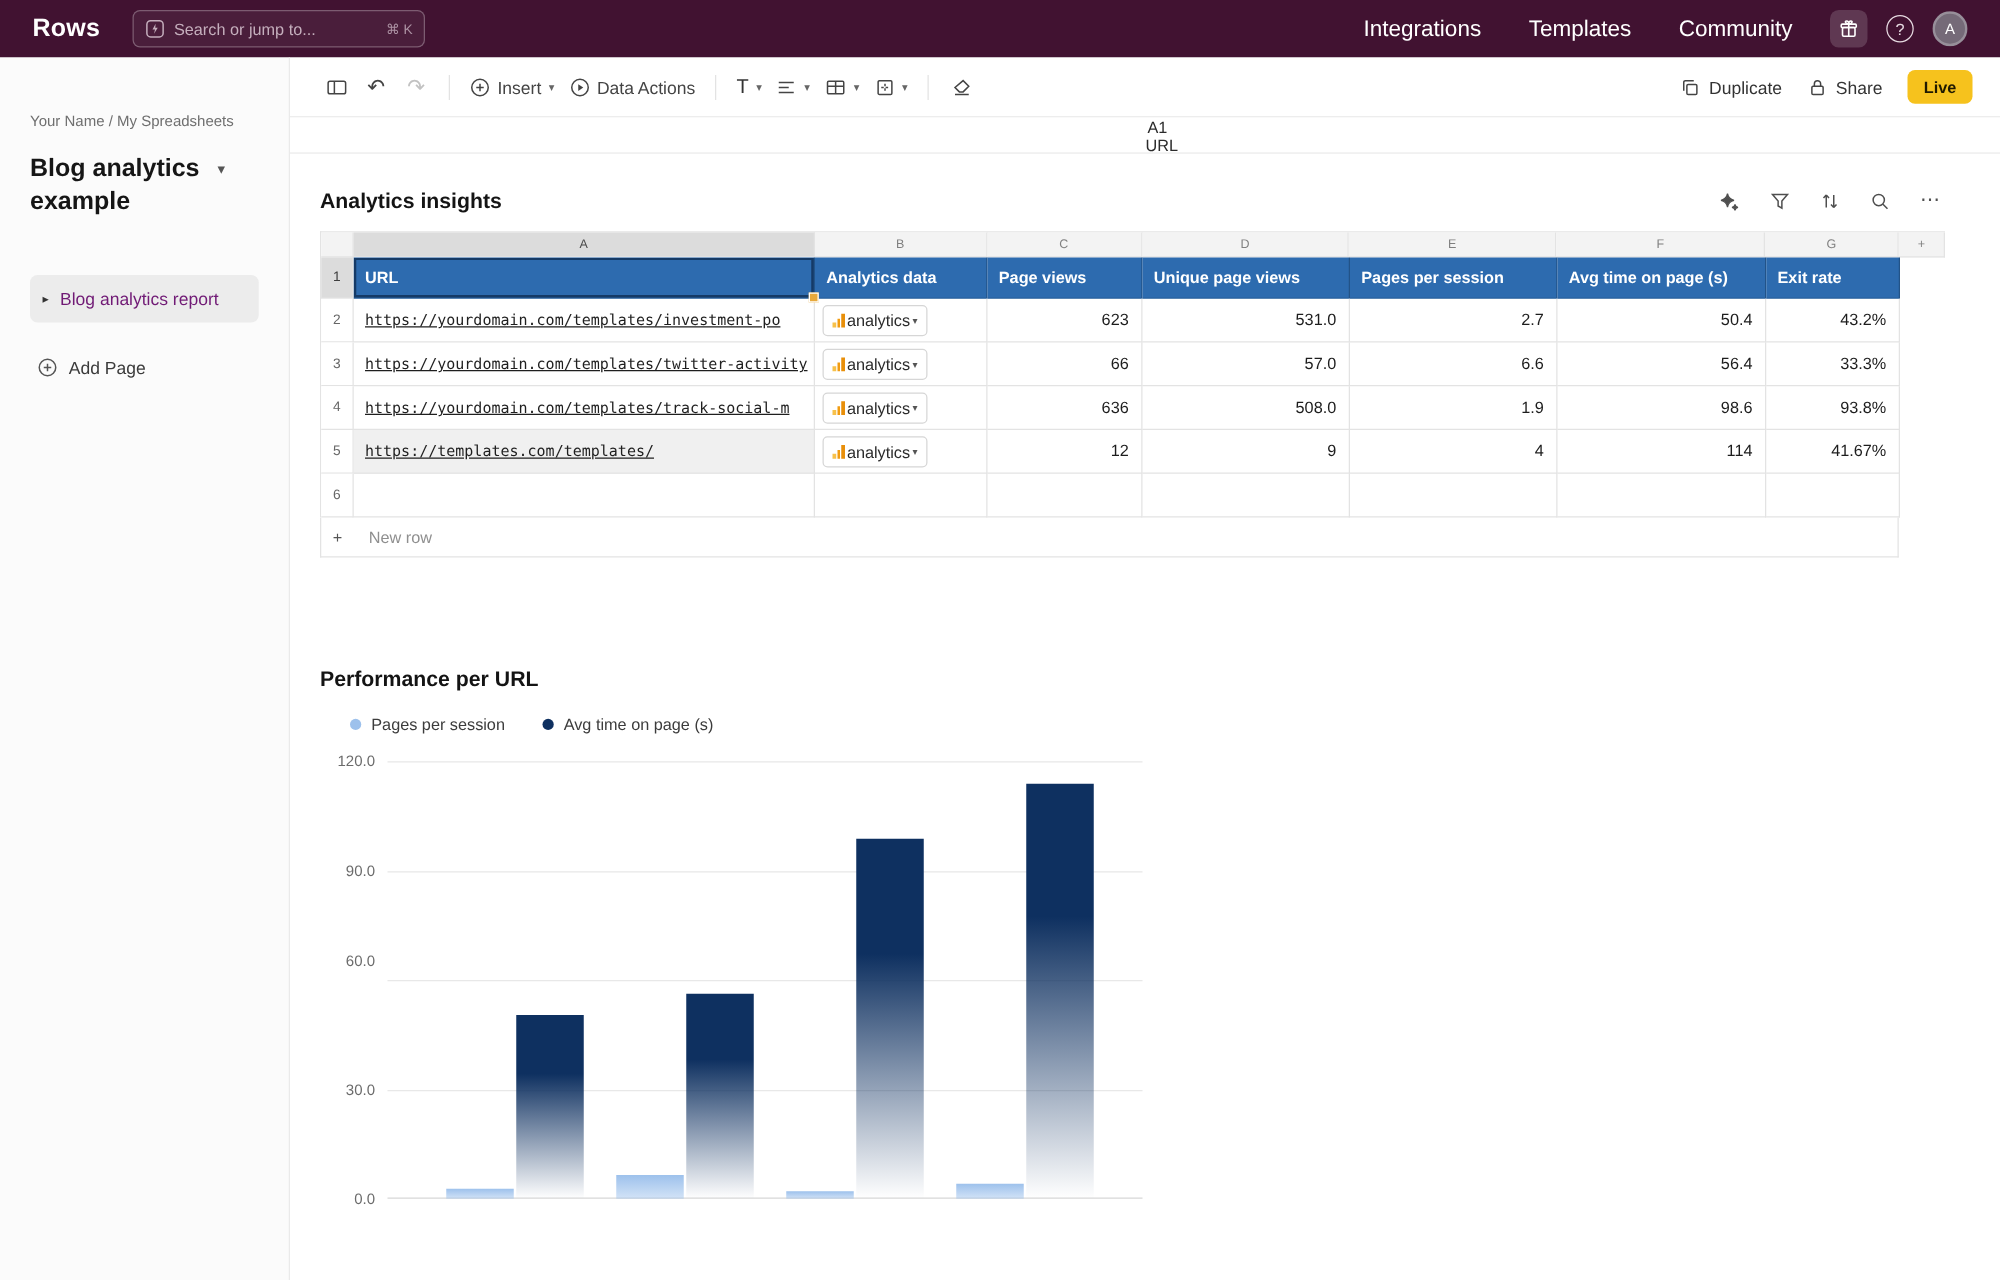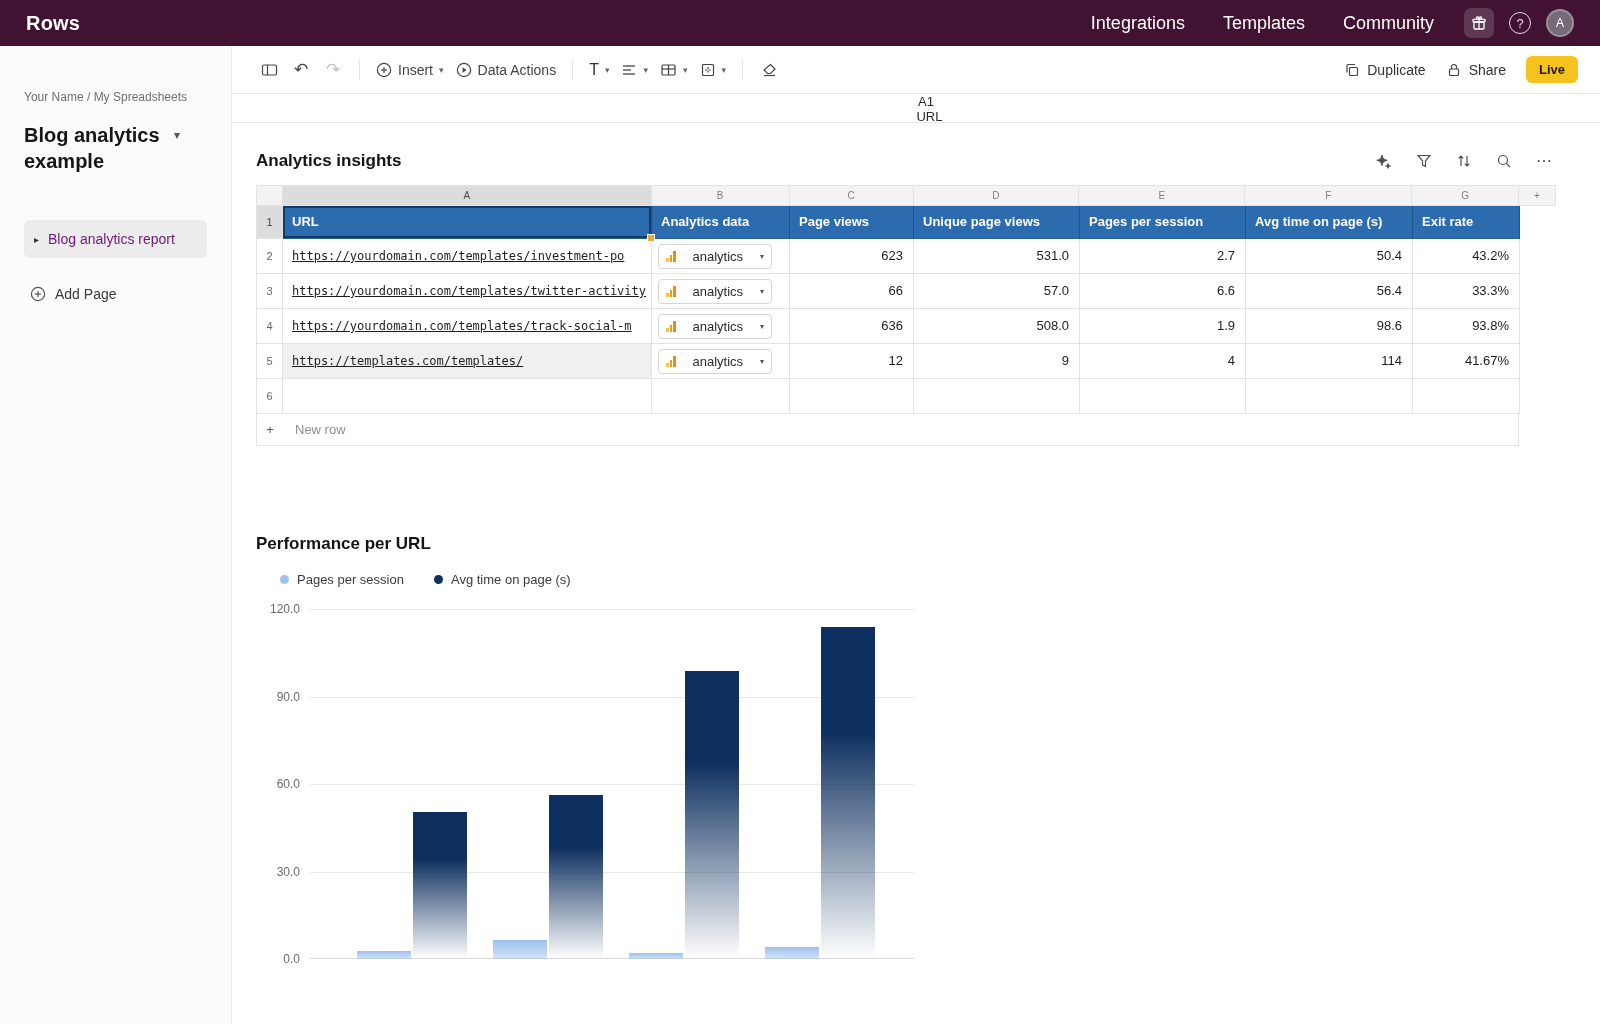--- a/index.html
+++ b/index.html
@@ -95,21 +95,21 @@
   .a1 { position:relative; box-shadow:inset 0 0 0 2px var(--selection-border,#153a66); overflow:visible; z-index:2; }
   .fill-handle { position:absolute; right:-4px; bottom:-4px; width:8px; height:8px;
     background:var(--fill-handle,#e7a93c); border:1px solid #fff; cursor:crosshair; }
   .datarow .td { height:35px; }
   .datarow .rownum { line-height:34px; }
   .cell-url { font-family:"DejaVu Sans Mono", monospace; font-size:12px; color:var(--link-color,#1f1f1f);
     text-decoration:underline; line-height:34px; padding:0 9px; white-space:nowrap; cursor:cell; }
   .cell-url.chip { background:#f0f0f0; }
   .cell-analytics { display:flex; align-items:center; padding-left:6px; }
   .pill { height:25px; border:1px solid #d6d6d6; border-radius:4px; background:#fff; display:inline-flex;
-    align-items:center; gap:17px; padding:0 7px; cursor:pointer; }
+    align-items:center; gap:2px; padding:0 7px; cursor:pointer; }
   .mini-bars { display:inline-flex; align-items:flex-end; gap:1px; height:11px; }
   .mini-bars i { display:block; width:2.5px; background:var(--analytics-orange,#f19c11); }
   .mini-bars i:nth-child(1){ height:4px; background:#f7c14b;}
   .mini-bars i:nth-child(2){ height:7px; }
   .mini-bars i:nth-child(3){ height:11px; background:#e88f0a;}
   .pill .plabel { font-size:13px; color:#2b2b2b; }
   .pill .pchev { font-size:8px; color:#555; }
   .num { text-align:right; padding-right:10px; line-height:34px; color:#1d1d1d; cursor:cell; }
   .newrow { width:1263px; height:32px; display:flex; align-items:center;
     border-left:1px solid var(--grid-border,#e3e3e3); border-right:1px solid var(--grid-border,#e3e3e3);
@@ -133,20 +133,30 @@
   .bar-light { background:linear-gradient(to bottom, var(--bar-light,#9dc1ec) 0%, rgba(157,193,236,.45) 100%); }
   .bar-dark { background:linear-gradient(to bottom, var(--bar-dark,#0e3060) 0%, var(--bar-dark,#0e3060) 32%, rgba(255,255,255,0) 100%); }
 
   svg { display:block; }
 </style>
 </head>
 <body>
 
 <header class="topbar">
   <div class="logo">Rows</div>
+  <div class="searchbox">
+    <span>
+      <svg width="16" height="16" viewBox="0 0 16 16" fill="none" stroke="#c5afbd" stroke-width="1.2">
+        <rect x="1.5" y="1.5" width="13" height="13" rx="3"></rect>
+        <path d="M8.5 4 L6 8.5 H8 L7.2 12 L10.2 7.2 H8.2 Z" fill="#c5afbd" stroke="none"></path>
+      </svg>
+    </span>
+    <span class="ph">Search or jump to...</span>
+    <span class="kbd">⌘ K</span>
+  </div>
   <div class="top-spacer"></div>
   <nav class="topnav">
     <a>Integrations</a>
     <a>Templates</a>
     <a>Community</a>
   </nav>
   <div class="top-icons">
     <div class="iconbtn-gift">
       <svg width="16" height="16" viewBox="0 0 16 16" fill="none" stroke="#fff" stroke-width="1.3">
         <rect x="3" y="7" width="10" height="7" rx="1"></rect>
@@ -452,21 +462,21 @@
           </div>
           <div class="legend-item">
             <span class="dot" id="dot1" style="background: rgb(14, 48, 96);"></span>
             <span>Avg time on page (s)</span>
           </div>
         </div>
         <div class="plot-wrap">
           <div class="y-axis">
               <div class="ytick" style="top: 0px;">120.0</div>
               <div class="ytick" style="top: 87.5px;">90.0</div>
-              <div class="ytick" style="top: 175px;">60.0</div>
+              <div class="ytick" style="top: 160px;">60.0</div>
               <div class="ytick" style="top: 262.5px;">30.0</div>
               <div class="ytick" style="top: 350px;">0.0</div>
             </div>
           <div class="plot">
               <div class="gridline" style="top: 0px;"></div>
               <div class="gridline" style="top: 87.5px;"></div>
               <div class="gridline" style="top: 175px;"></div>
               <div class="gridline" style="top: 262.5px;"></div>
               <div class="gridline zero" style="top: 349px;"></div>
               <div class="bar bar-light" title="https://yourdomain.com/templates/investment-po — Pages per session: 2.7" style="height: 7.875px; left: 47px;"></div>

